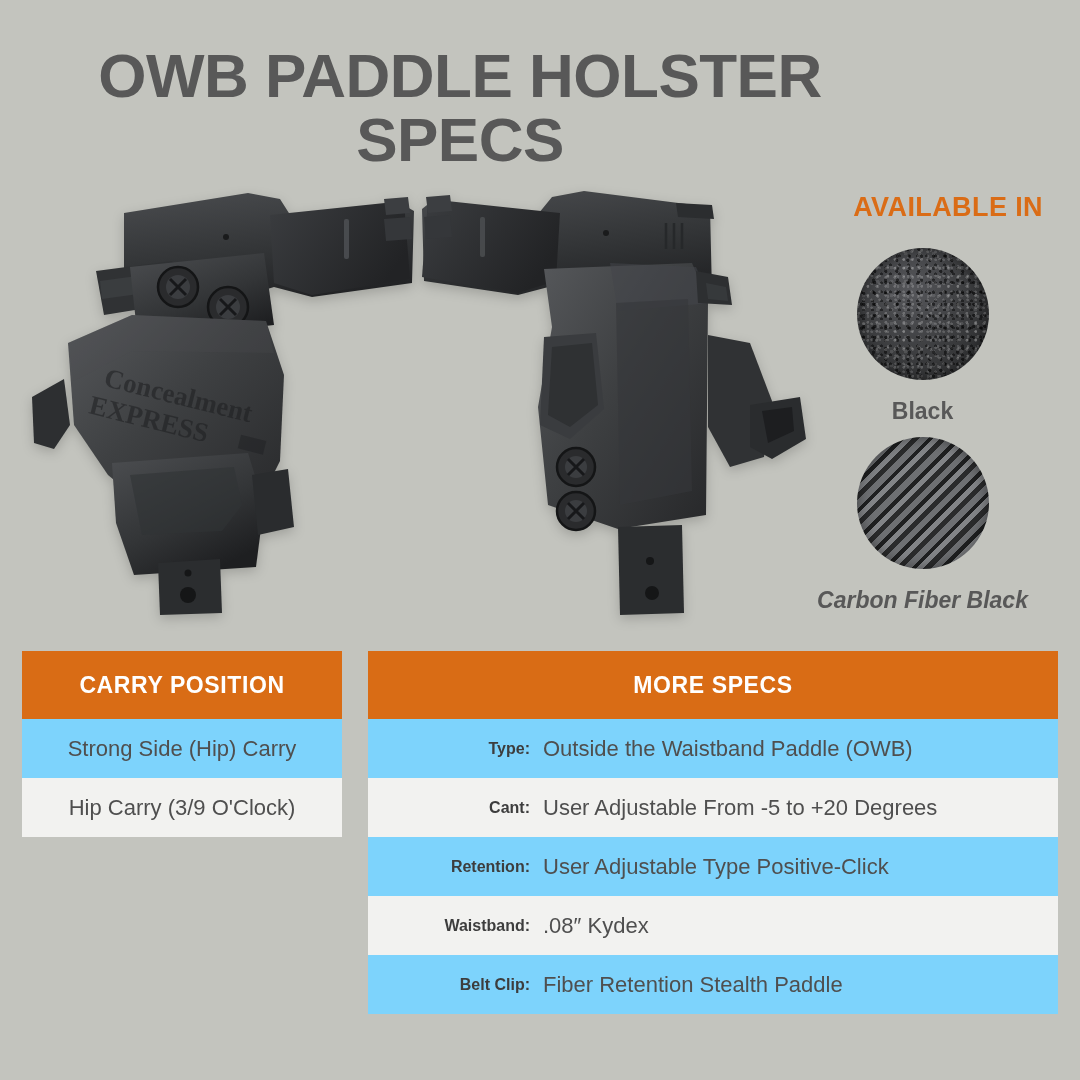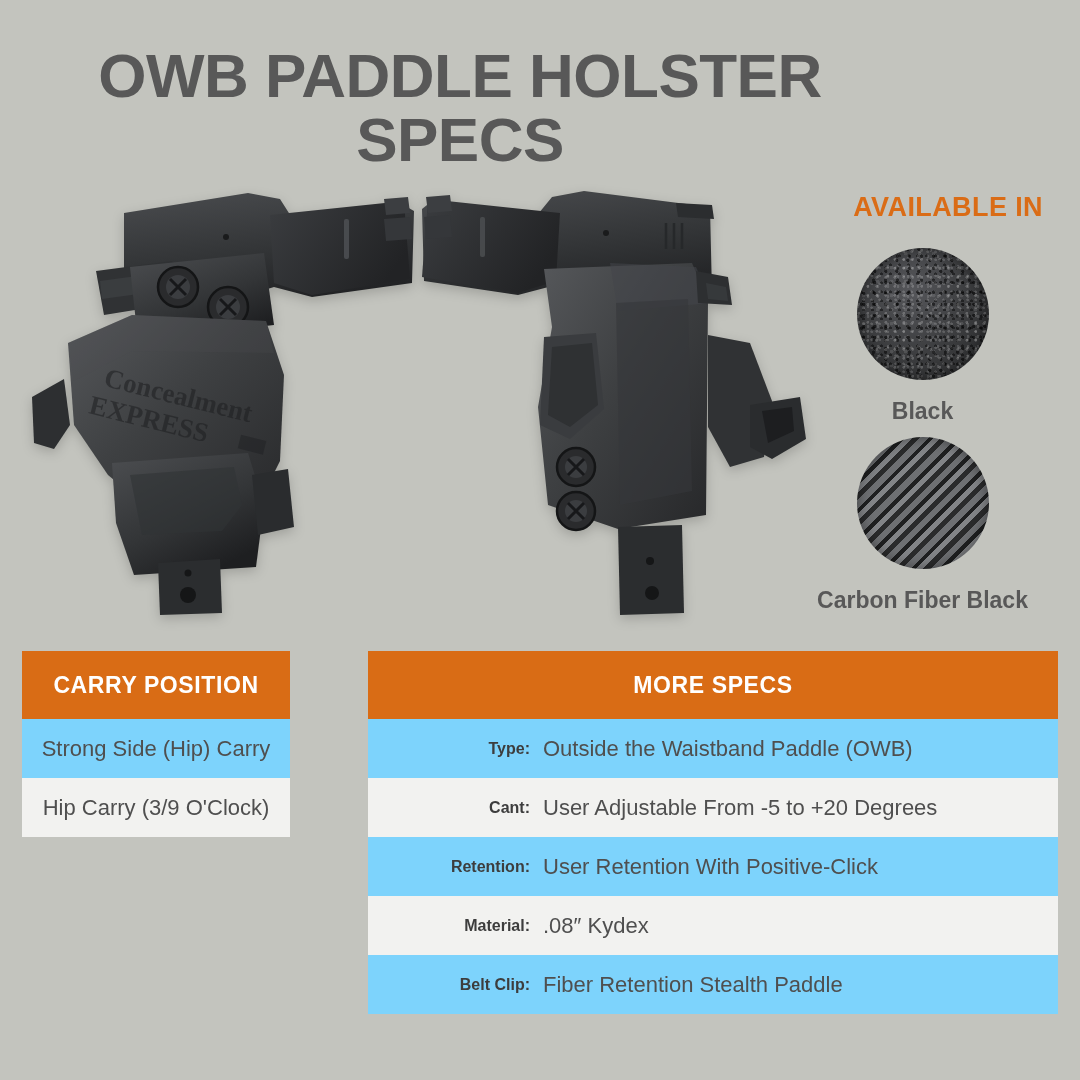--- a/index.html
+++ b/index.html
@@ -99,28 +99,28 @@
         rgba(255,255,255,0.10) 4px, rgba(255,255,255,0.10) 8px);
     background-size: 100% 100%, 9px 9px;
   }
   .swatch-label {
     text-align: center;
     color: #585858;
     font-size: 23px;
     font-weight: bold;
     margin-top: 18px;
   }
-  .swatch-carbon .swatch-label { white-space: nowrap; }
+  .swatch-carbon .swatch-label { white-space: nowrap; font-style: italic; }
 
   
   .table-carry {
     position: absolute;
     left: 22px;
     top: 651px;
-    width: 268px;
+    width: 320px;
   }
   .table-specs {
     position: absolute;
     left: 368px;
     top: 651px;
     width: 690px;
   }
   .tbl-header {
     background: #d96c15;
     color: #ffffff;
@@ -308,23 +308,23 @@
   <div class="tbl-row">
     <div class="spec-key">Type:</div>
     <div class="spec-val">Outside the Waistband Paddle (OWB)</div>
   </div>
   <div class="tbl-row alt">
     <div class="spec-key">Cant:</div>
     <div class="spec-val">User Adjustable From -5 to +20 Degrees</div>
   </div>
   <div class="tbl-row">
     <div class="spec-key">Retention:</div>
-    <div class="spec-val">User Retention With Positive-Click</div>
+    <div class="spec-val">User Adjustable Type Positive-Click</div>
   </div>
   <div class="tbl-row alt">
-    <div class="spec-key">Material:</div>
+    <div class="spec-key">Waistband:</div>
     <div class="spec-val">.08″ Kydex</div>
   </div>
   <div class="tbl-row">
     <div class="spec-key">Belt Clip:</div>
     <div class="spec-val">Fiber Retention Stealth Paddle</div>
   </div>
 </div>
 
 </body></html>

